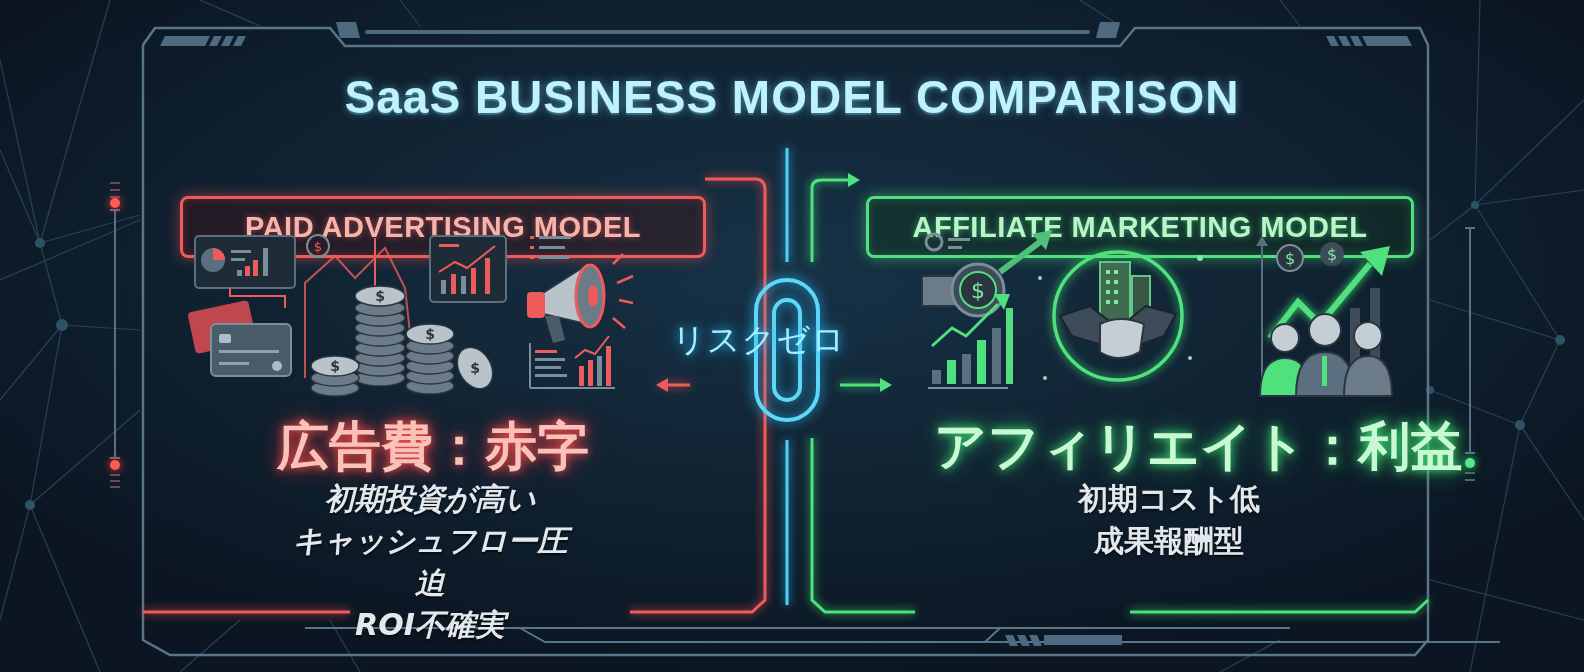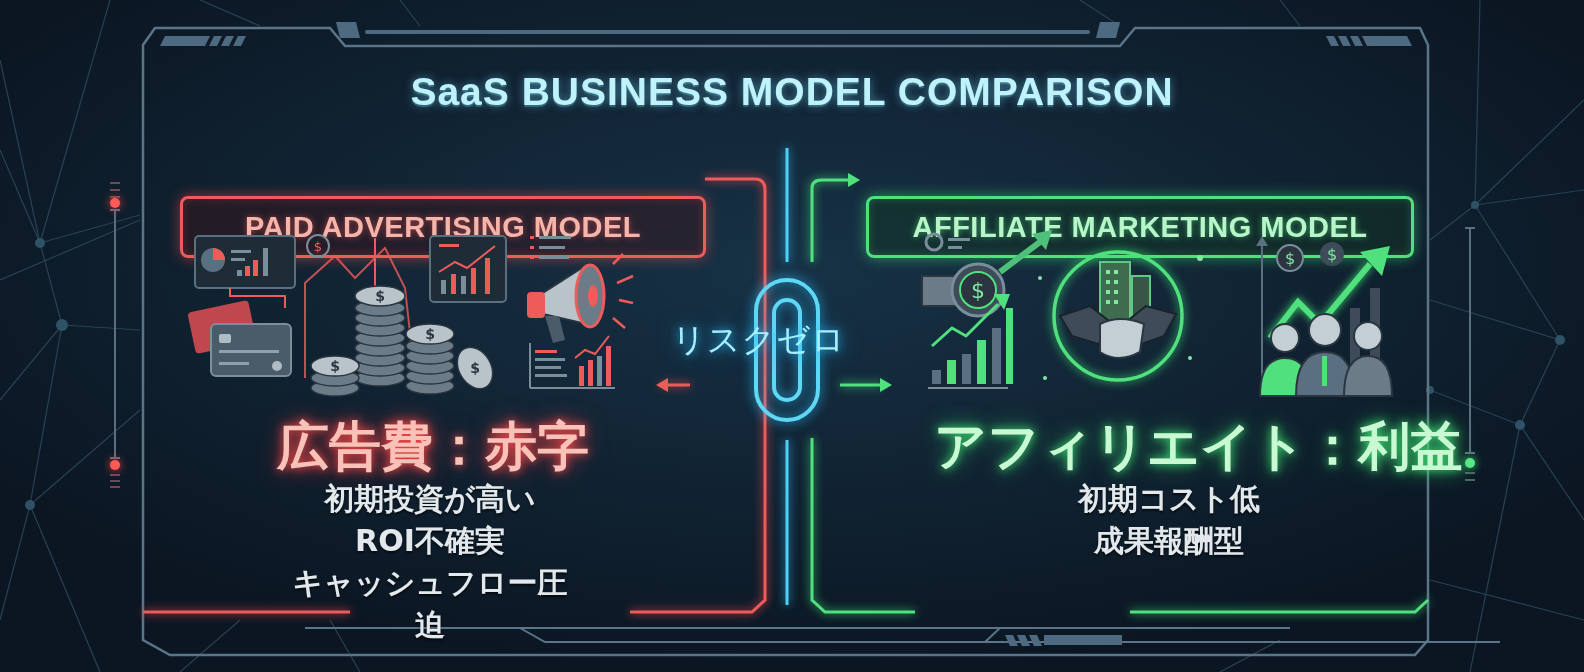--- a/index.html
+++ b/index.html
@@ -1,28 +1,28 @@
 <!DOCTYPE html>
 <html><head>
 <meta charset="utf-8">
 <style>
   html,body{margin:0;padding:0;}
   body{width:1584px;height:672px;overflow:hidden;background:#0b1622;font-family:"DejaVu Sans","Liberation Sans",sans-serif;position:relative;}
   .bg-net{position:absolute;inset:0;}
   .frame{position:absolute;left:143px;top:26px;width:1285px;height:620px;}
-  .title{position:absolute;left:0;right:0;top:70px;text-align:center;font-family:"Liberation Sans","DejaVu Sans",sans-serif;font-weight:bold;font-size:39px;letter-spacing:1px;color:#bff2fb;text-shadow:0 0 10px rgba(110,210,240,.55),0 2px 0 #2a5566;}
+  .title{position:absolute;left:0;right:0;top:70px;text-align:center;font-family:"Liberation Sans","DejaVu Sans",sans-serif;font-weight:bold;font-size:46px;letter-spacing:1px;color:#bff2fb;text-shadow:0 0 10px rgba(110,210,240,.55),0 2px 0 #2a5566;}
   .model-box{position:absolute;height:56px;border-radius:8px;display:flex;align-items:center;justify-content:center;font-family:"Liberation Sans","DejaVu Sans",sans-serif;font-weight:bold;font-size:29px;letter-spacing:.5px;margin-top:44px;}
   .model-red{left:180px;top:152px;width:520px;border:3px solid #ee5b5b;color:#f6b5ab;background:rgba(60,22,28,.45);box-shadow:0 0 14px rgba(240,80,80,.55),inset 0 0 10px rgba(240,80,80,.25);text-shadow:0 0 6px rgba(240,90,90,.6);}
   .model-green{left:866px;top:152px;width:542px;border:3px solid #50e07d;color:#b8f5c8;background:rgba(20,55,35,.45);box-shadow:0 0 14px rgba(70,220,120,.55),inset 0 0 10px rgba(70,220,120,.25);text-shadow:0 0 6px rgba(80,230,130,.6);}
   .icons{position:absolute;}
   .verdict{position:absolute;font-weight:bold;font-size:52px;white-space:nowrap;}
   .verdict-red{left:277px;top:412px;color:#f9c2b8;text-shadow:0 0 10px #ff4c4c,0 0 22px rgba(255,60,60,.7);}
   .verdict-green{left:934px;top:412px;color:#c8f9d2;text-shadow:0 0 10px #3de374,0 0 22px rgba(60,230,110,.7);}
   .points{position:absolute;text-align:center;color:#e2e8ec;font-size:30px;line-height:42px;font-weight:bold;text-shadow:0 2px 2px rgba(0,0,0,.6);}
-  .points-red{left:280px;top:478px;width:300px;}
+  .points-red{left:280px;top:478px;width:300px;font-style:italic;}
   .points-green{left:1019px;top:478px;width:300px;}
   .center-label{position:absolute;left:672px;top:318px;font-weight:normal;font-size:33px;color:#a6efff;letter-spacing:1px;text-shadow:0 0 10px #28c0ff,0 0 22px rgba(40,180,255,.7);}
   .side-marker{position:absolute;}
 </style>
 </head>
 <body>
 
 <svg class="bg-net" width="1584" height="672" viewBox="0 0 1584 672">
   <defs>
     <radialGradient id="glow" cx="50%" cy="40%" r="60%">
@@ -352,19 +352,19 @@
   </g>
 </svg>
 
 <div class="center-label">リスクゼロ</div>
 
 <div class="verdict verdict-red">広告費：赤字</div>
 <div class="verdict verdict-green">アフィリエイト：利益</div>
 
 <div class="points points-red">
   <div>初期投資が高い</div>
+  <div>キャッシュフロー圧迫</div>
   <div>ROI不確実</div>
-  <div>キャッシュフロー圧迫</div>
 </div>
 <div class="points points-green">
   <div>初期コスト低</div>
   <div>成果報酬型</div>
 </div>
 
 </body></html>

